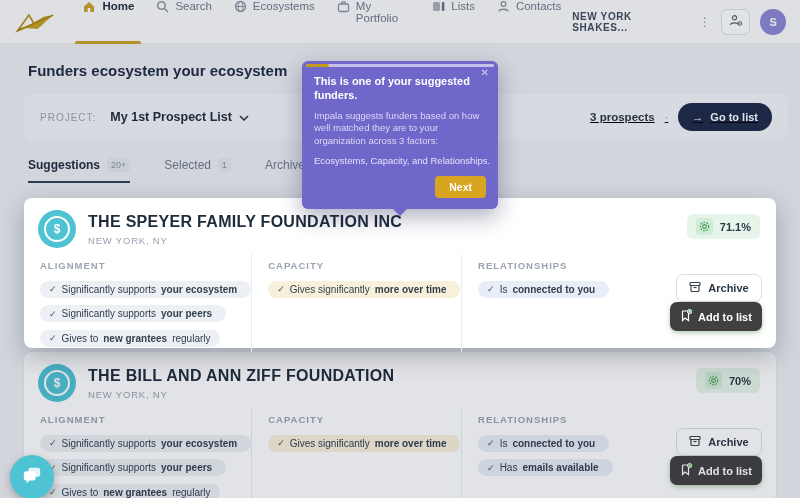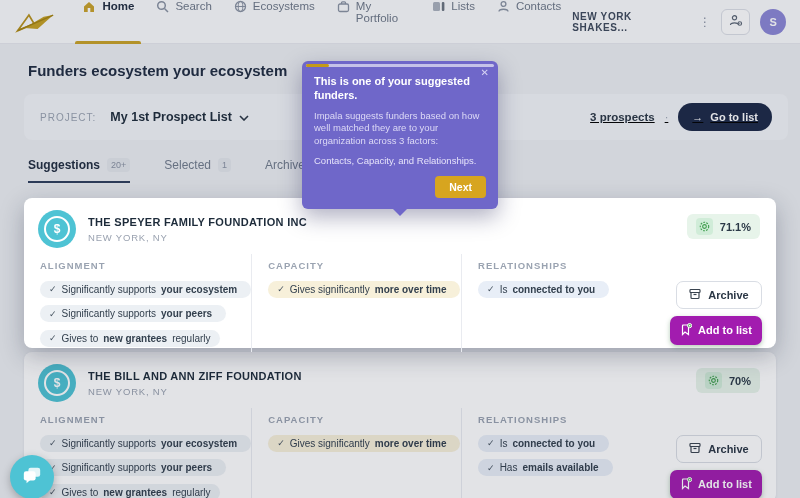--- a/index.html
+++ b/index.html
@@ -50,46 +50,46 @@
         border-radius:8px;box-sizing:border-box;}
   .card.spot{top:198px;z-index:10;box-shadow:0 8px 24px rgba(20,30,55,.28);}
   .card.dim{top:352px;z-index:1;box-shadow:0 1px 3px rgba(20,30,55,.08);}
   .card-head{display:flex;align-items:center;padding:12px 14px 2px 14px;position:relative;}
   .fund-avatar{width:38px;height:38px;border-radius:50%;background:#4ec3d4;
                display:flex;align-items:center;justify-content:center;flex:0 0 38px;}
   .fund-avatar .ring{width:22px;height:22px;border:2px solid #fff;border-radius:50%;
                display:flex;align-items:center;justify-content:center;color:#fff;
                font-size:12px;font-weight:bold;}
   .fund-info{margin-left:12px;}
-  .fund-name{font-size:11px;font-weight:bold;color:#1d2b3a;letter-spacing:.3px;}
+  .fund-name{font-size:16px;font-weight:bold;color:#1d2b3a;letter-spacing:.3px;}
   .fund-loc{font-size:9.5px;color:#9aa2b0;letter-spacing:.8px;margin-top:4px;}
   .match{position:absolute;right:16px;top:16px;display:flex;align-items:center;gap:7px;
          background:#e7f4ea;border-radius:6px;padding:4px 9px;}
   .match-icon{width:17px;height:17px;border-radius:4px;background:#d0ecd8;
               display:flex;align-items:center;justify-content:center;}
   .match-val{font-size:11px;font-weight:bold;color:#2b3947;}
   .card-cols{display:flex;padding:4px 14px 0 16px;}
   .col{box-sizing:border-box;}
   .col1{width:212px;}
   .col2{width:213px;border-left:1px solid #e9ebf0;padding-left:16px;}
   .col3{width:212px;border-left:1px solid #e9ebf0;padding-left:16px;}
   .col-title{font-size:9.5px;letter-spacing:1px;color:#9aa3b1;margin:6px 0 7px 0;font-weight:bold;}
   .pill-row{margin-bottom:5px;}
   .pill{display:inline-flex;align-items:center;gap:5px;padding:3px 9px;border-radius:11px;
         font-size:10px;color:#33404e;white-space:nowrap;}
   .pill b{font-weight:bold;}
   .pill-gray{background:#ecf0f4;}
   .pill-cream{background:#f7f0da;}
   .pill-blue{background:#e8eef7;}
   .chk{font-size:9px;color:#45525f;}
-  .actions{flex:1;display:flex;flex-direction:column;align-items:flex-end;gap:7px;padding-top:20px;justify-content:center;}
+  .actions{flex:1;display:flex;flex-direction:column;align-items:flex-end;padding-top:20px;}
   .btn-archive{width:86px;height:28px;background:#fff;border:1px solid #d9dde4;border-radius:7px;
         display:flex;align-items:center;justify-content:center;gap:7px;font-size:11px;
         font-weight:bold;color:#2b3745;cursor:pointer;font-family:inherit;}
-  .btn-add{width:92px;height:29px;background:#a21caf;border:none;border-radius:7px;
+  .btn-add{width:92px;height:29px;background:#404040;border:none;border-radius:7px;
         display:flex;align-items:center;justify-content:center;gap:6px;font-size:11px;
         font-weight:bold;color:#fff;cursor:pointer;font-family:inherit;box-shadow:0 2px 5px rgba(40,110,50,.35);}
 
   
   .dim-overlay{position:absolute;inset:0;background:rgba(30,38,60,.13);z-index:5;pointer-events:none;}
 
   
   .tooltip{position:absolute;left:302px;top:61px;width:196px;background:#6f67c9;
            border-radius:6px;z-index:30;box-sizing:border-box;padding:13px 12px 11px 12px;
            box-shadow:0 8px 22px rgba(30,30,80,.35);}
@@ -420,21 +420,21 @@
 
   <div class="dim-overlay"></div>
 
   <div class="tooltip">
     <div class="tt-progress">
         <span></span>
       </div>
     <div class="tt-close">✕</div>
     <div class="tt-title">This is one of your suggested funders.</div>
     <div class="tt-body">Impala suggests funders based on how well matched they are to your organization across 3 factors:</div>
-    <div class="tt-factors">Contacts, Capacity, and Relationships.</div>
+    <div class="tt-factors">Ecosystems, Capacity, and Relationships.</div>
     <div class="tt-next-row">
       <button class="btn-next">Next</button>
     </div>
     <div class="tt-arrow"></div>
   </div>
 
   <div class="chat">
     <span>
       <svg width="22" height="20" viewBox="0 0 24 22">
           <rect x="8" y="3" width="13" height="10" rx="2.5" fill="#ffffff" opacity="0.85"></rect>

